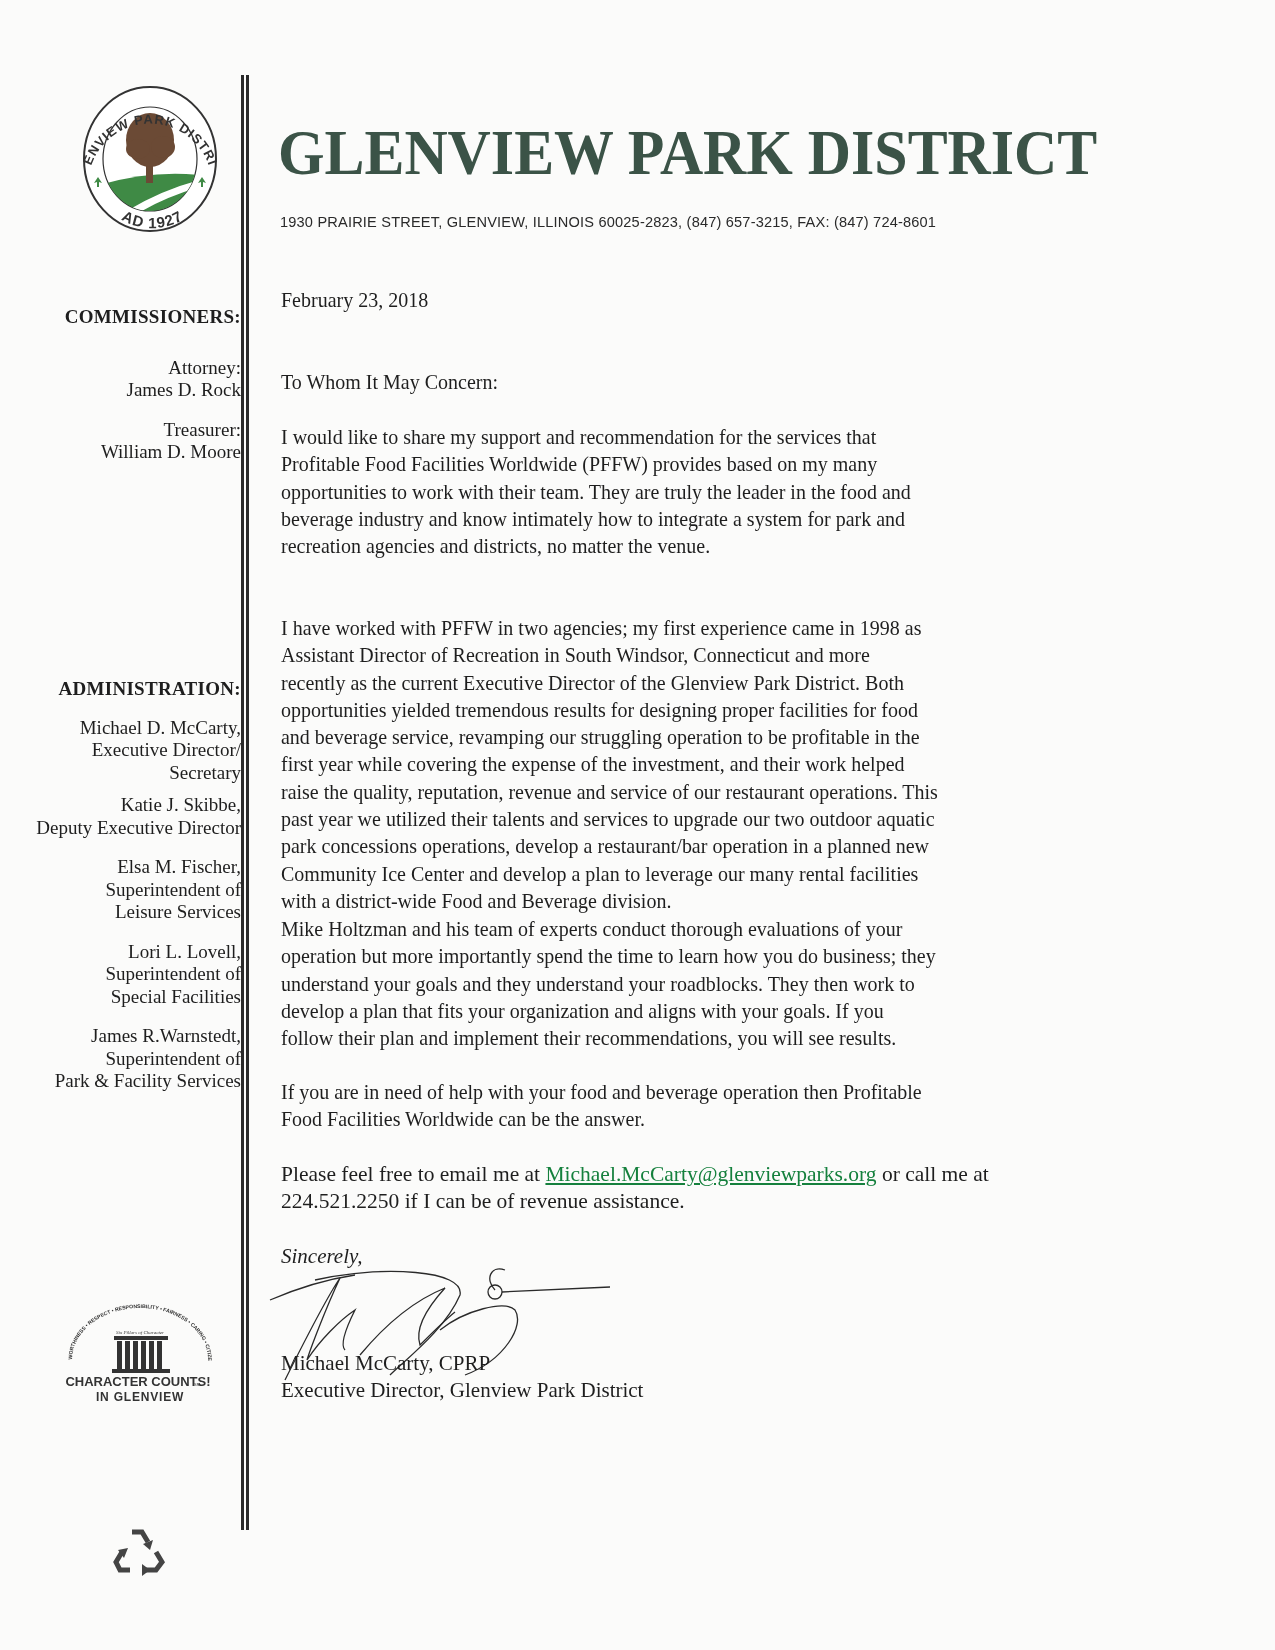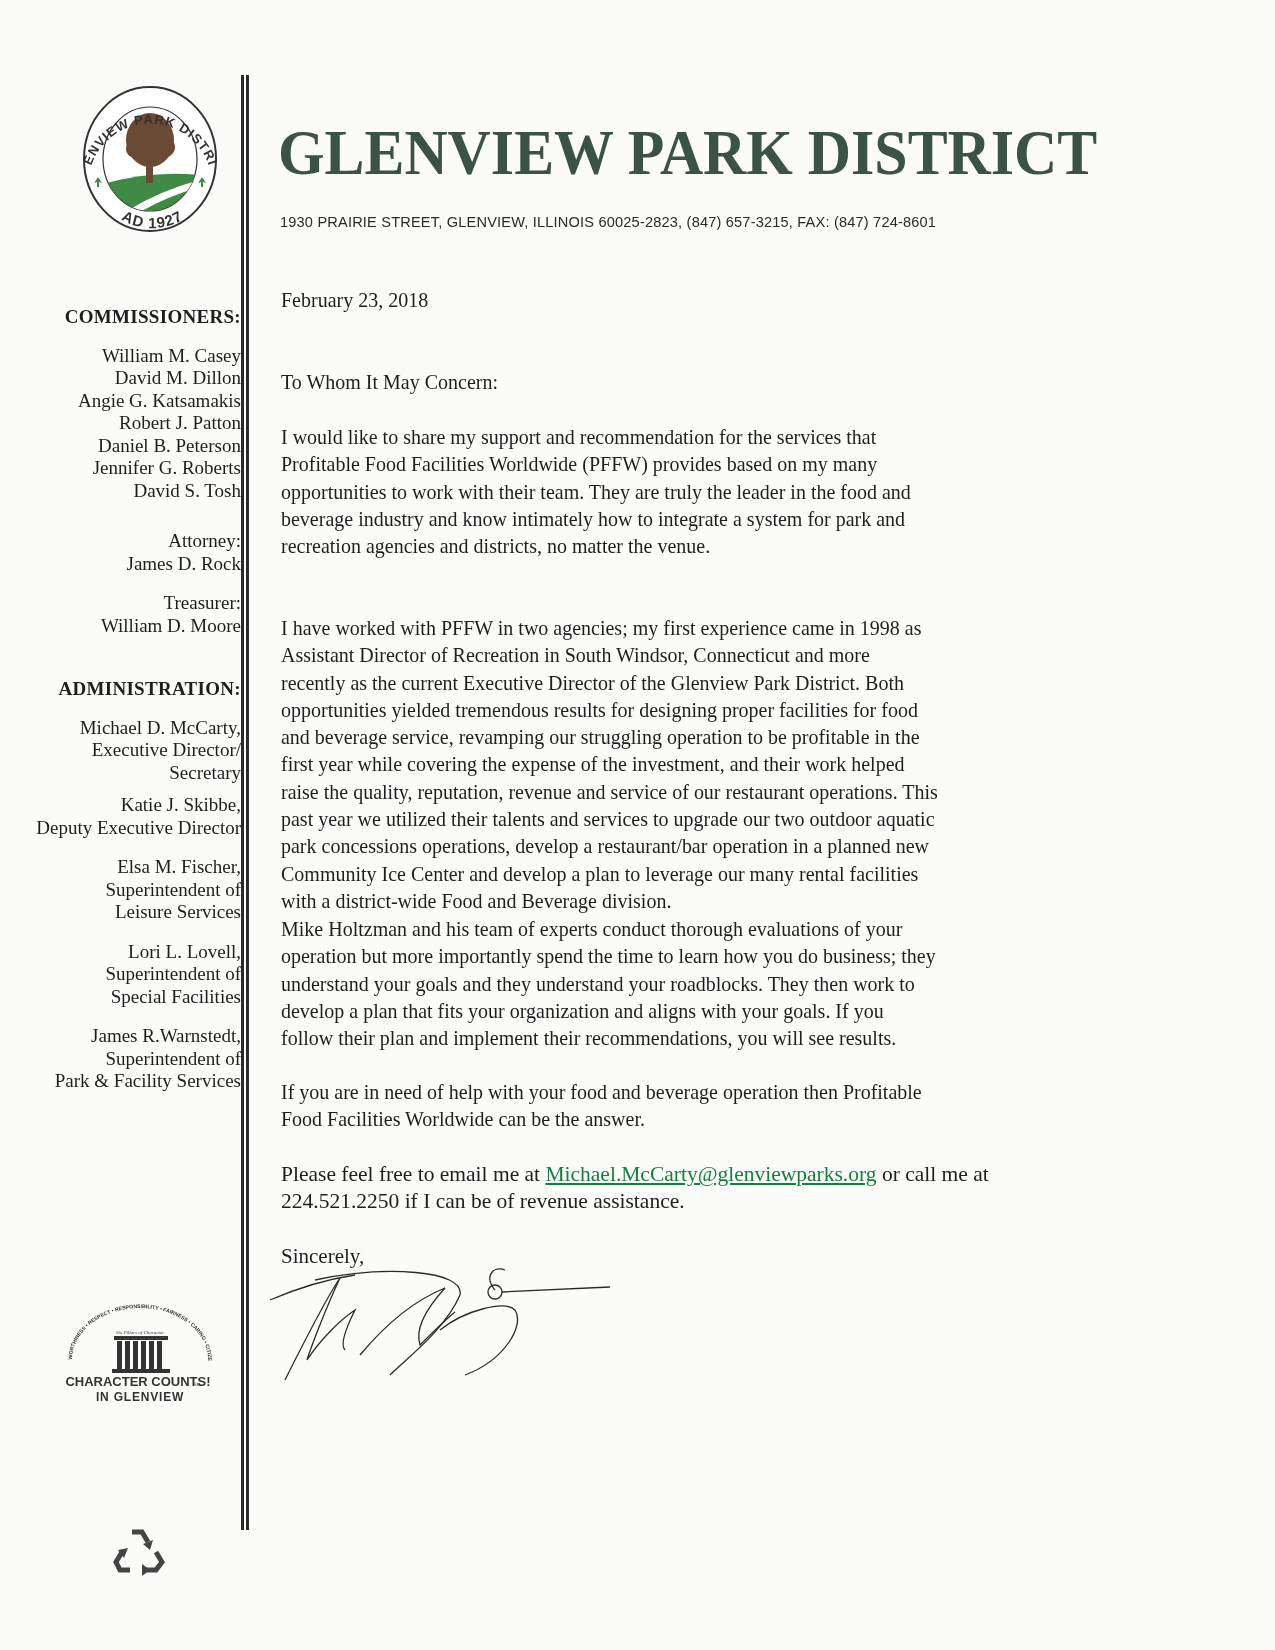--- a/index.html
+++ b/index.html
@@ -71,29 +71,20 @@
 </div>
 
 <div class="vrule" style="left:241px;"></div>
 <div class="vrule" style="left:246px;"></div>
 
 <div class="abs title">GLENVIEW PARK DISTRICT</div>
 <div class="abs address">1930 PRAIRIE STREET, GLENVIEW, ILLINOIS 60025-2823, (847) 657-3215, FAX: (847) 724-8601</div>
 
 <div class="abs side" style="top:306px;">
   <div class="side-head">COMMISSIONERS:</div>
-  <div class="side-block" style="margin-top:16px;">
-    <div>William M. Casey</div>
-    <div>David M. Dillon</div>
-    <div>Angie G. Katsamakis</div>
-    <div>Robert J. Patton</div>
-    <div>Daniel B. Peterson</div>
-    <div>Jennifer G. Roberts</div>
-    <div>David S. Tosh</div>
-  </div>
   <div class="side-block" style="margin-top:28px;">
     <div>Attorney:</div>
     <div>James D. Rock</div>
   </div>
   <div class="side-block" style="margin-top:17px;">
     <div>Treasurer:</div>
     <div>William D. Moore</div>
   </div>
 </div>
 
@@ -207,31 +198,33 @@
   <p>Food Facilities Worldwide can be the answer.</p>
 </div>
 
 <div class="abs closing" style="top:1161px; font-size:21.5px;">
   <div>
     <span>Please feel free to email me at </span><span class="email-link">Michael.McCarty@glenviewparks.org</span><span> or call me at</span>
   </div>
   <div>224.521.2250 if I can be of revenue assistance.</div>
 </div>
 
-<div class="abs closing" style="top:1243px;">
+<div class="abs closing" style="top:1243px;font-style:italic;">
   <div>Sincerely,</div>
 </div>
 
 <div class="abs signature">
   <svg width="360" height="135" viewBox="0 0 360 135" fill="none" stroke="#2a2a2a" stroke-width="1.3">
     <path d="M5 50 C 40 35, 70 28, 90 25"></path>
     <path d="M20 130 C 40 90, 60 50, 75 28 C 60 60, 45 100, 42 110 C 55 90, 75 70, 90 60 C 80 80, 75 95, 80 100"></path>
     <path d="M50 30 C 120 15, 200 20, 195 45 C 180 80, 140 110, 125 125"></path>
     <path d="M95 105 C 120 75, 150 50, 180 38 C 160 60, 150 80, 155 95 C 170 80, 180 70, 190 62"></path>
     <path d="M175 80 C 200 60, 240 50, 250 60 C 260 75, 240 110, 200 125"></path>
     <path d="M230 40 C 220 30, 225 15, 240 20"></path>
     <circle cx="230" cy="42" r="7"></circle>
     <path d="M237 42 L 345 37"></path>
   </svg>
 </div>
 
 <div class="abs closing" style="top:1350px;">
+  <div>Michael McCarty, CPRP</div>
+  <div>Executive Director, Glenview Park District</div>
 </div>
 
 </body></html>

